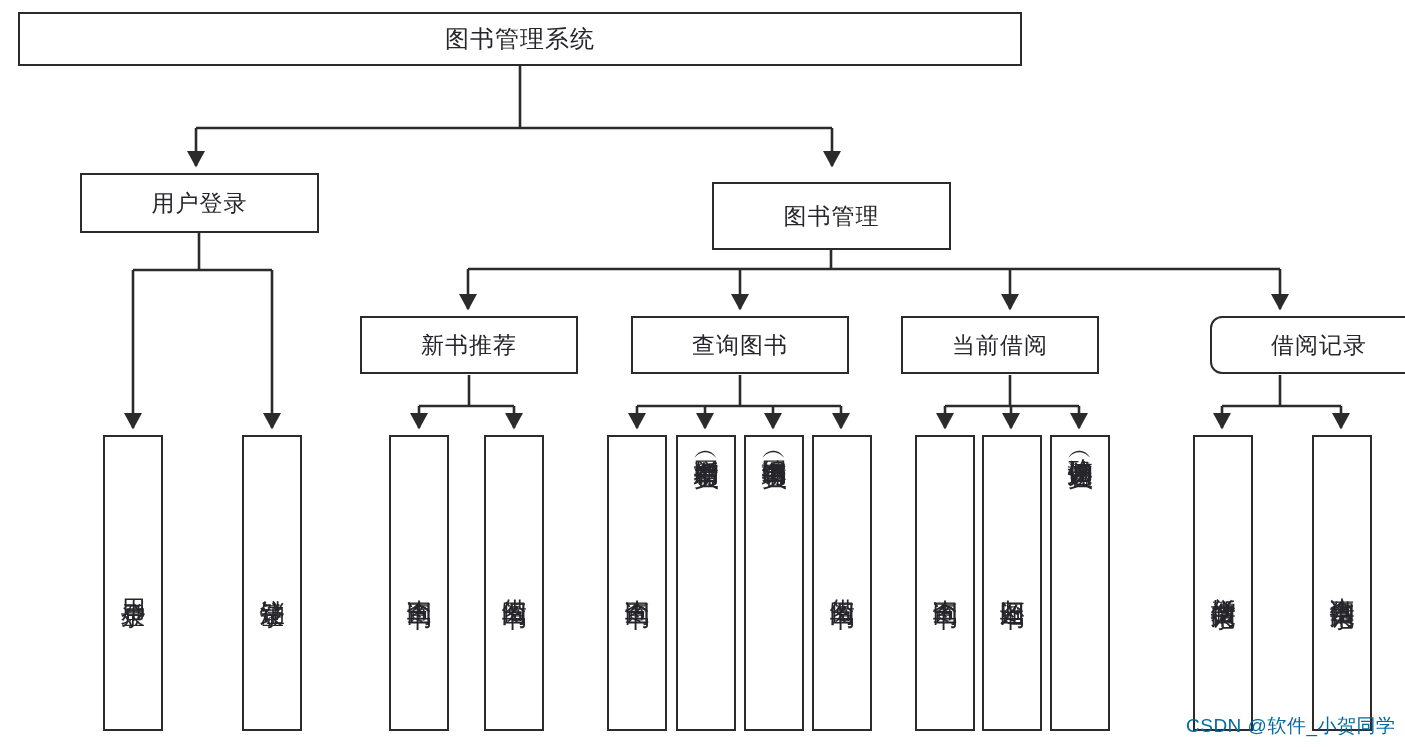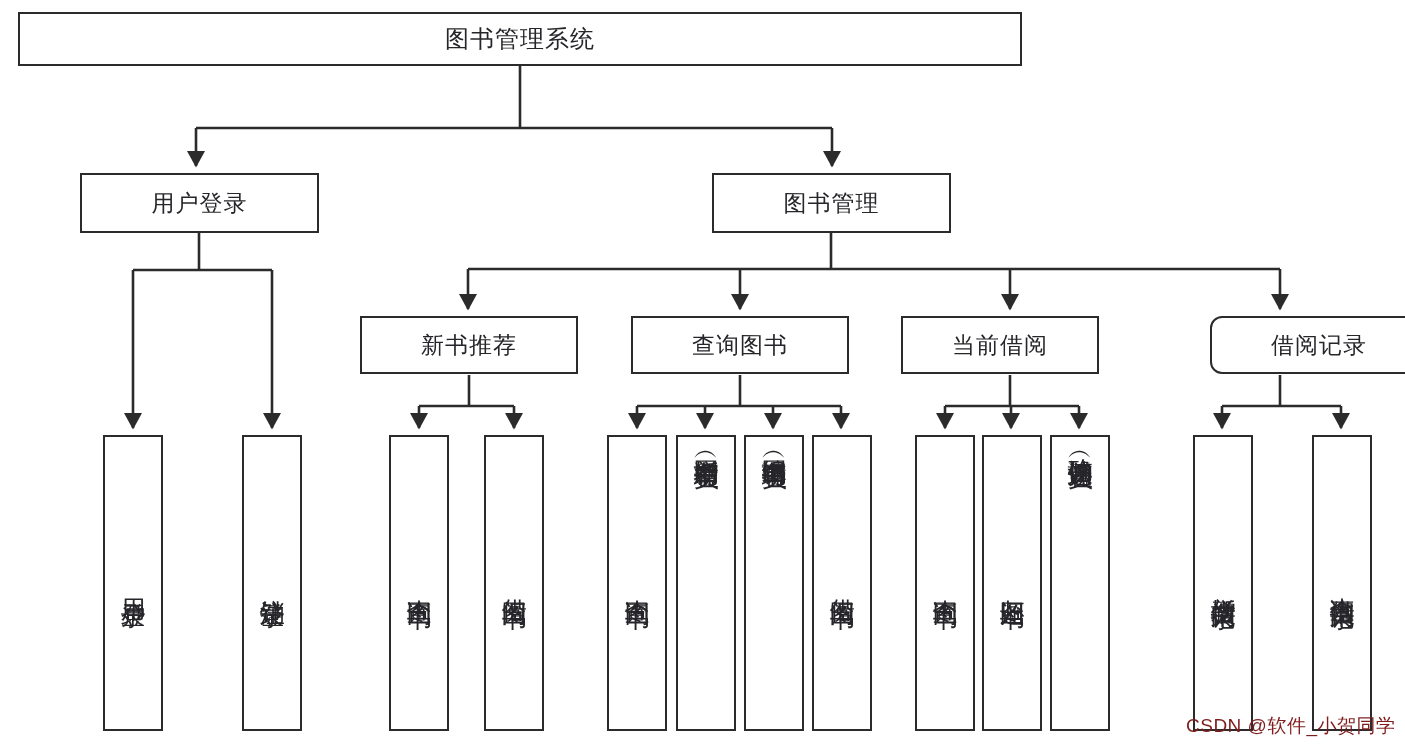--- a/index.html
+++ b/index.html
@@ -57,21 +57,21 @@
   .node.v.tall {
     justify-content: flex-start;
     padding-top: 2px;
     letter-spacing: 1px;
   }
   .watermark {
     position: absolute;
     left: 1186px;
     top: 713px;
     font-size: 19px;
-    color: #7f1d1d;
+    color: #0369a1;
     white-space: nowrap;
     letter-spacing: 0.5px;
   }
 </style>
 </head>
 <body>
 
 <div id="canvas">
 
   <svg id="edges" viewBox="0 0 1405 747">
@@ -120,21 +120,21 @@
       <path d="M 1280 375 L 1280 406"></path>
       <path d="M 1222 406 L 1341 406"></path>
       <path d="M 1222 406 L 1222 428" marker-end="url(#arrow)"></path>
       <path d="M 1341 406 L 1341 428" marker-end="url(#arrow)"></path>
     </g>
   </svg>
 
   <div class="node h root" style="left:18px; top:12px; width:1004px; height:54px;">图书管理系统</div>
 
   <div class="node h" style="left:80px; top:173px; width:239px; height:60px;">用户登录</div>
-  <div class="node h" style="left:712px; top:173px; width:239px; height:60px;">图书管理</div>
+  <div class="node h" style="left:712px; top:182px; width:239px; height:68px;">图书管理</div>
 
   <div class="node h" style="left:360px; top:316px; width:218px; height:58px;text-align:center;">新书推荐</div>
   <div class="node h" style="left:631px; top:316px; width:218px; height:58px;">查询图书</div>
   <div class="node h" style="left:901px; top:316px; width:198px; height:58px;">当前借阅</div>
   <div class="node h" style="left:1210px; top:316px; width:218px; height:58px;border-radius:12px;">借阅记录</div>
 
   <div class="node v" style="left:103px; top:435px; width:60px; height:296px;">用户登录</div>
   <div class="node v" style="left:242px; top:435px; width:60px; height:296px;">注销登录</div>
 
   <div class="node v" style="left:389px; top:435px; width:60px; height:296px;">查询图书</div>

